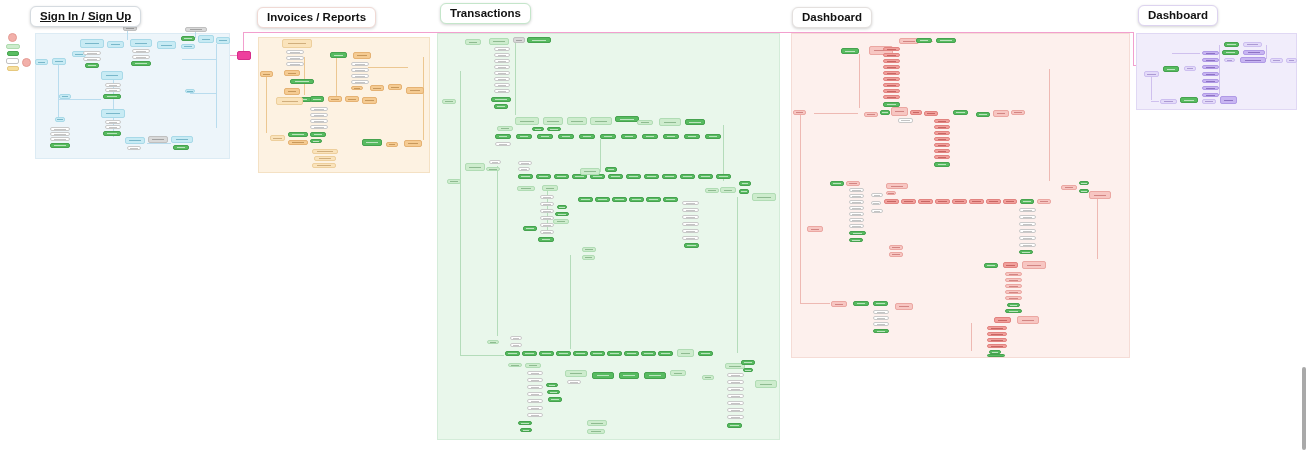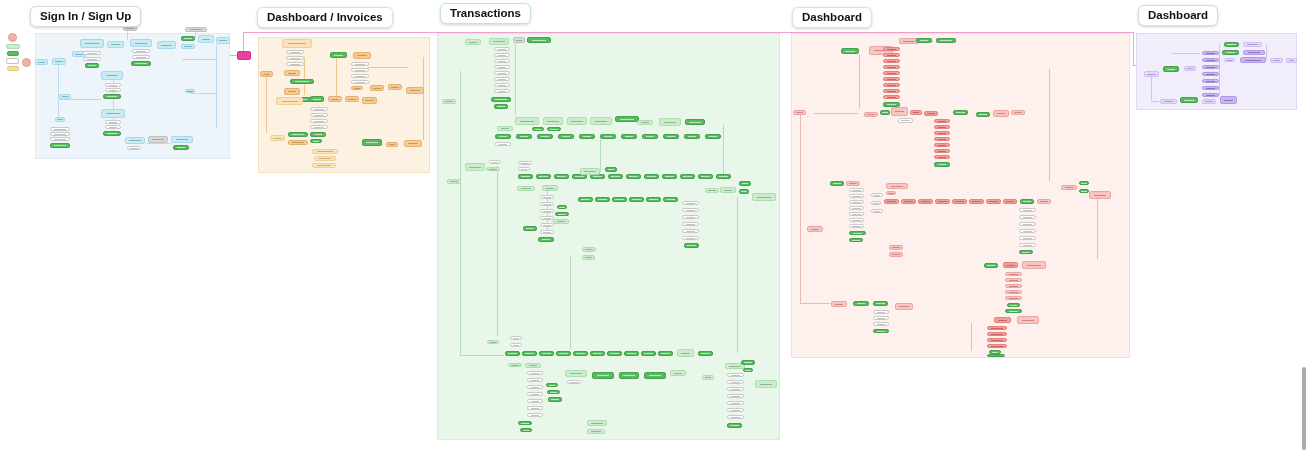--- a/index.html
+++ b/index.html
@@ -140,21 +140,21 @@
     </div>
     <div class="n" style="left: 50px; top: 137px; width: 20px; height: 4px; background: rgb(255, 255, 255); border-color: rgb(201, 201, 201);">
       <i style="background: rgba(60, 60, 60, 0.3);"></i>
     </div>
     <div class="n" style="left: 50px; top: 143px; width: 20px; height: 5px; background: rgb(87, 187, 96); border-color: rgb(70, 162, 79);">
       <i style="background: rgba(255, 255, 255, 0.6);"></i>
     </div>
     <div class="n" style="left: 185px; top: 89px; width: 10px; height: 4px; background: rgb(200, 235, 244); border-color: rgb(168, 217, 232);">
       <i style="background: rgba(0, 105, 140, 0.4);"></i>
     </div>
-    <div class="frame-label" style="left: 30px; top: 6px; border-color: rgb(213, 219, 224);"><span>Sign In / Sign Up</span></div>
+    <div class="frame-label" style="left: 30px; top: 6px; border-color: rgb(213, 219, 224); text-decoration: underline;"><span>Sign In / Sign Up</span></div>
     <div class="frame" style="left: 258px; top: 37px; width: 172px; height: 136px; background: rgb(253, 242, 226); border-color: rgb(244, 225, 196);"></div>
     <div class="ln" style="left: 266px; top: 77px; width: 1px; height: 56px; background: rgb(236, 199, 145);"></div>
     <div class="ln" style="left: 304px; top: 57px; width: 1px; height: 38px; background: rgb(236, 199, 145);"></div>
     <div class="ln" style="left: 336px; top: 55px; width: 1px; height: 41px; background: rgb(236, 199, 145);"></div>
     <div class="ln" style="left: 423px; top: 57px; width: 1px; height: 83px; background: rgb(236, 199, 145);"></div>
     <div class="ln" style="left: 304px; top: 99px; width: 6px; height: 1px; background: rgb(236, 199, 145);"></div>
     <div class="ln" style="left: 368px; top: 67px; width: 40px; height: 1px; background: rgb(236, 199, 145);"></div>
     <div class="n" style="left: 260px; top: 71px; width: 13px; height: 6px; background: rgb(245, 203, 146); border-color: rgb(229, 178, 115);">
       <i style="background: rgba(130, 75, 10, 0.4);"></i>
     </div>
@@ -265,21 +265,21 @@
     </div>
     <div class="n" style="left: 312px; top: 149px; width: 26px; height: 5px; background: rgb(250, 227, 187); border-color: rgb(237, 207, 156);">
       <i style="background: rgba(130, 75, 10, 0.35);"></i>
     </div>
     <div class="n" style="left: 314px; top: 156px; width: 22px; height: 5px; background: rgb(250, 227, 187); border-color: rgb(237, 207, 156);">
       <i style="background: rgba(130, 75, 10, 0.35);"></i>
     </div>
     <div class="n" style="left: 312px; top: 163px; width: 24px; height: 5px; background: rgb(250, 227, 187); border-color: rgb(237, 207, 156);">
       <i style="background: rgba(130, 75, 10, 0.35);"></i>
     </div>
-    <div class="frame-label" style="left: 257px; top: 7px; border-color: rgb(240, 217, 212);"><span>Dashboard / Invoices</span></div>
+    <div class="frame-label" style="left: 257px; top: 7px; border-color: rgb(240, 217, 212);"><span>Invoices / Reports</span></div>
     <div class="frame" style="left: 437px; top: 33px; width: 343px; height: 407px; background: rgb(233, 247, 235); border-color: rgb(212, 236, 217);"></div>
     <div class="ln" style="left: 460px; top: 71px; width: 1px; height: 284px; background: rgb(180, 220, 186);"></div>
     <div class="ln" style="left: 515px; top: 41px; width: 1px; height: 74px; background: rgb(180, 220, 186);"></div>
     <div class="ln" style="left: 497px; top: 166px; width: 1px; height: 170px; background: rgb(180, 220, 186);"></div>
     <div class="ln" style="left: 737px; top: 197px; width: 1px; height: 156px; background: rgb(180, 220, 186);"></div>
     <div class="ln" style="left: 570px; top: 255px; width: 1px; height: 94px; background: rgb(180, 220, 186);"></div>
     <div class="ln" style="left: 460px; top: 355px; width: 44px; height: 1px; background: rgb(180, 220, 186);"></div>
     <div class="ln" style="left: 600px; top: 139px; width: 1px; height: 33px; background: rgb(180, 220, 186);"></div>
     <div class="ln" style="left: 723px; top: 125px; width: 1px; height: 56px; background: rgb(180, 220, 186);"></div>
     <div class="ln" style="left: 547px; top: 191px; width: 1px; height: 40px; background: rgb(180, 220, 186);"></div>

